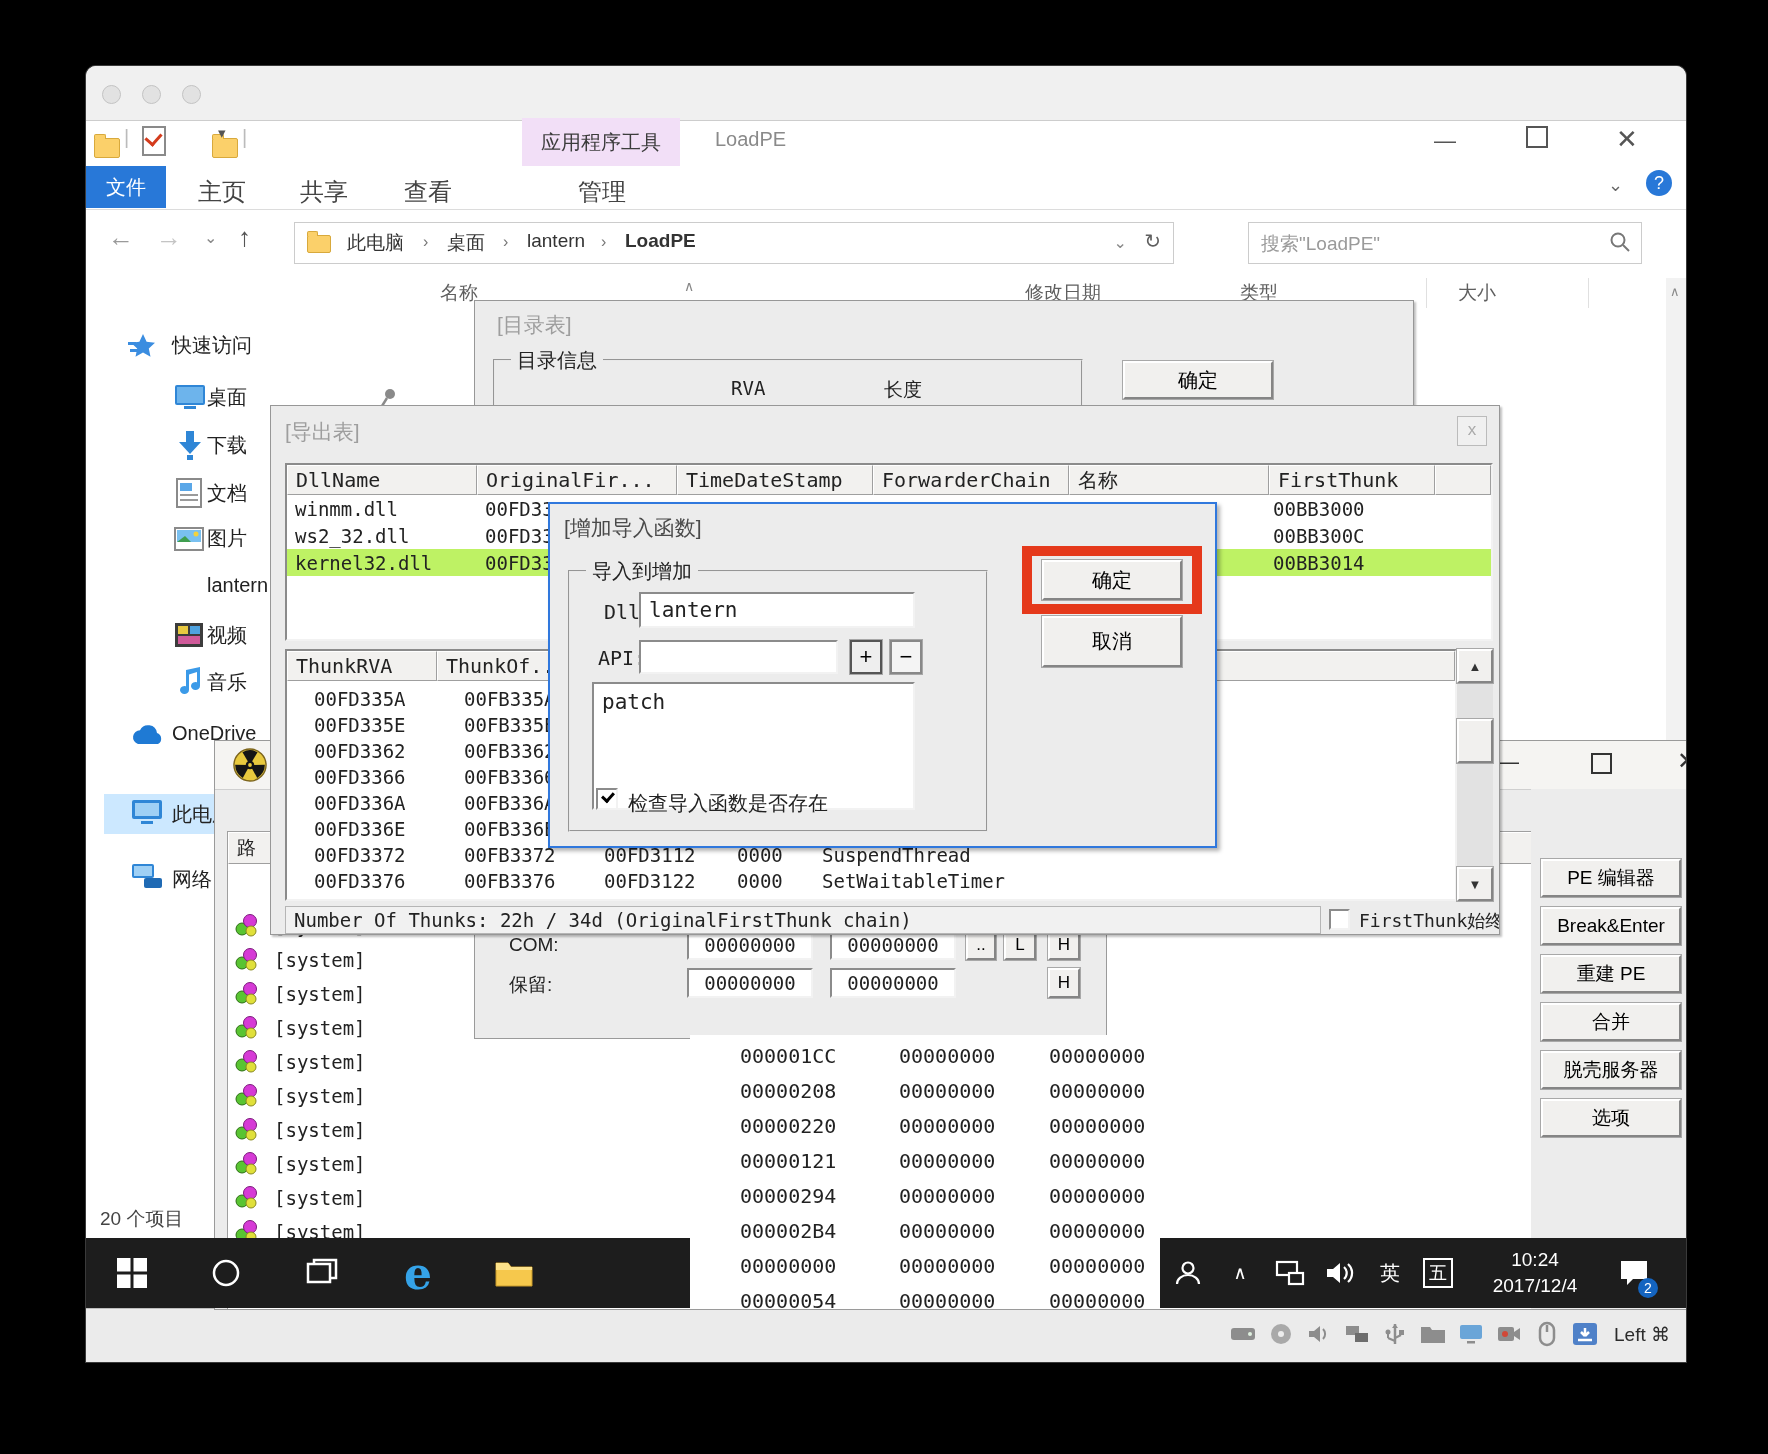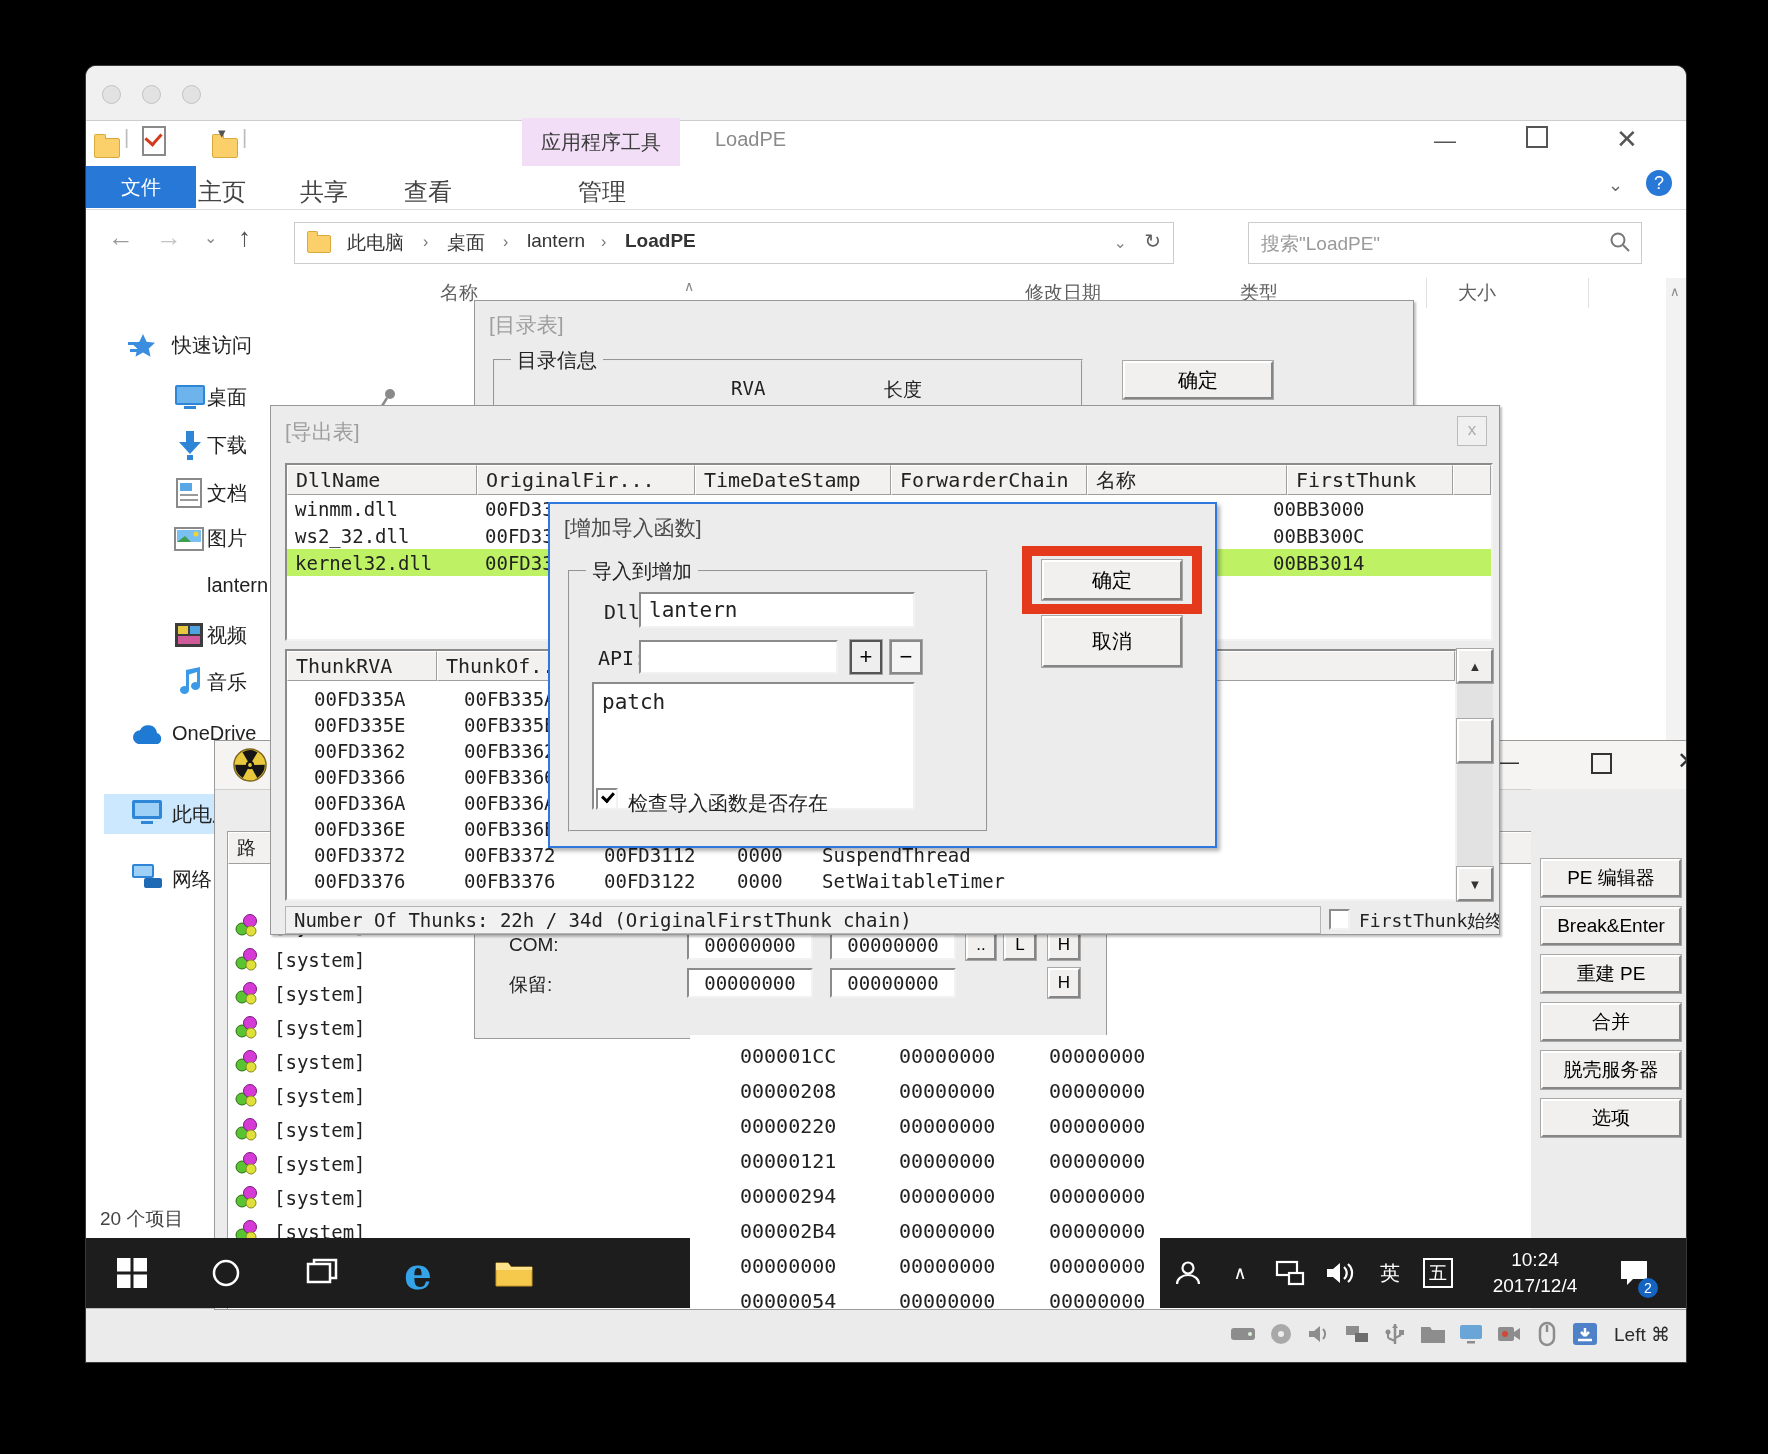--- a/index.html
+++ b/index.html
@@ -89,21 +89,21 @@
     <span class="abs" style="left:156px;top:60px;color:#bbb;font-size:20px">|</span>
 
     <div class="abs" style="left:436px;top:52px;width:158px;height:48px;background:#f2dff7;display:flex;align-items:center;justify-content:center;font-size:20px;color:#3c3c3c">应用程序工具</div>
     <div class="abs" style="left:629px;top:62px;font-size:20px;color:#8a8a8a">LoadPE</div>
 
     <span class="abs" style="left:1348px;top:62px;color:#555;font-size:22px">—</span>
     <span class="abs" style="left:1440px;top:60px;width:18px;height:18px;border:2px solid #555"></span>
     <span class="abs" style="left:1530px;top:58px;color:#555;font-size:26px">✕</span>
 
     
-    <div class="abs" style="left:0;top:100px;width:110px;height:42px;background:#2878d8;color:#fff;display:flex;align-items:center;justify-content:center;font-size:20px">文件</div>
+    <div class="abs" style="left:0;top:100px;width:80px;height:42px;background:#2878d8;color:#fff;display:flex;align-items:center;justify-content:center;font-size:20px">文件</div>
     <div class="abs tab" style="left:112px;top:110px">主页</div>
     <div class="abs tab" style="left:214px;top:110px">共享</div>
     <div class="abs tab" style="left:318px;top:110px">查看</div>
     <div class="abs tab" style="left:492px;top:110px">管理</div>
     <span class="abs" style="left:1522px;top:108px;color:#666;font-size:18px">⌄</span>
     <span class="abs" style="left:1560px;top:104px;width:26px;height:26px;border-radius:50%;background:#2878d8;color:#fff;display:flex;align-items:center;justify-content:center;font-size:18px">?</span>
     <div class="abs" style="left:0;top:143px;width:1600px;height:1px;background:#dcdcdc"></div>
 
     
     <span class="abs" style="left:22px;top:156px;color:#9a9a9a;font-size:26px">←</span>
@@ -434,37 +434,37 @@
           <div class="nrow">
             <span class="cell nc1">00000054</span>
             <span class="cell nc2">00000000</span>
             <span class="cell nc3">00000000</span>
           </div>
         </div>
     </div>
 
     
     <div class="dlg abs" style="left:388px;top:234px;width:938px;height:128px;z-index:10;overflow:hidden">
-      <div class="dlgtitle" style="position:absolute;left:14px;top:10px">[目录表]</div>
+      <div class="dlgtitle" style="position:absolute;left:22px;top:10px">[目录表]</div>
       <div class="grp" style="position:absolute;left:18px;top:58px;width:590px;height:120px"></div>
       <span style="position:absolute;left:36px;top:46px;background:#ececec;padding:0 6px;font-size:20px">目录信息</span>
       <span class="mono" style="position:absolute;left:256px;top:76px;font-size:19px">RVA</span>
       <span style="position:absolute;left:409px;top:76px;font-size:19px">长度</span>
       <div class="btn3d" style="position:absolute;left:648px;top:60px;width:150px;height:38px">确定</div>
     </div>
 
     
     <div class="dlg abs" style="left:184px;top:339px;width:1228px;height:528px;z-index:20;overflow:hidden">
       <div class="dlgtitle" style="position:absolute;left:14px;top:12px">[导出表]</div>
       <div style="position:absolute;left:1186px;top:10px;width:28px;height:28px;background:#f0f0f0;border:1px solid #bbb;color:#aaa;text-align:center;font-size:17px;line-height:26px">x</div>
 
       <div class="sunken" style="position:absolute;left:14px;top:57px;width:1208px;height:178px;overflow:hidden">
         <div style="display:flex;height:30px">
           <div class="th mono" style="width:190px">DllName</div>
-          <div class="th mono" style="width:218px">OriginalFir...</div>
+          <div class="th mono" style="width:200px">OriginalFir...</div>
           <div class="th mono" style="width:196px">TimeDateStamp</div>
           <div class="th mono" style="width:196px">ForwarderChain</div>
           <div class="th" style="width:200px">名称</div>
           <div class="th mono" style="width:166px">FirstThunk</div>
           <div class="th" style="flex:1"></div>
         </div>
         <div class="wrow" style="height:27px">
           <span class="cell" style="left:8px">winmm.dll</span>
           <span class="cell" style="left:198px">00FD33</span>
           <span class="cell" style="left:986px">00BB3000</span>

